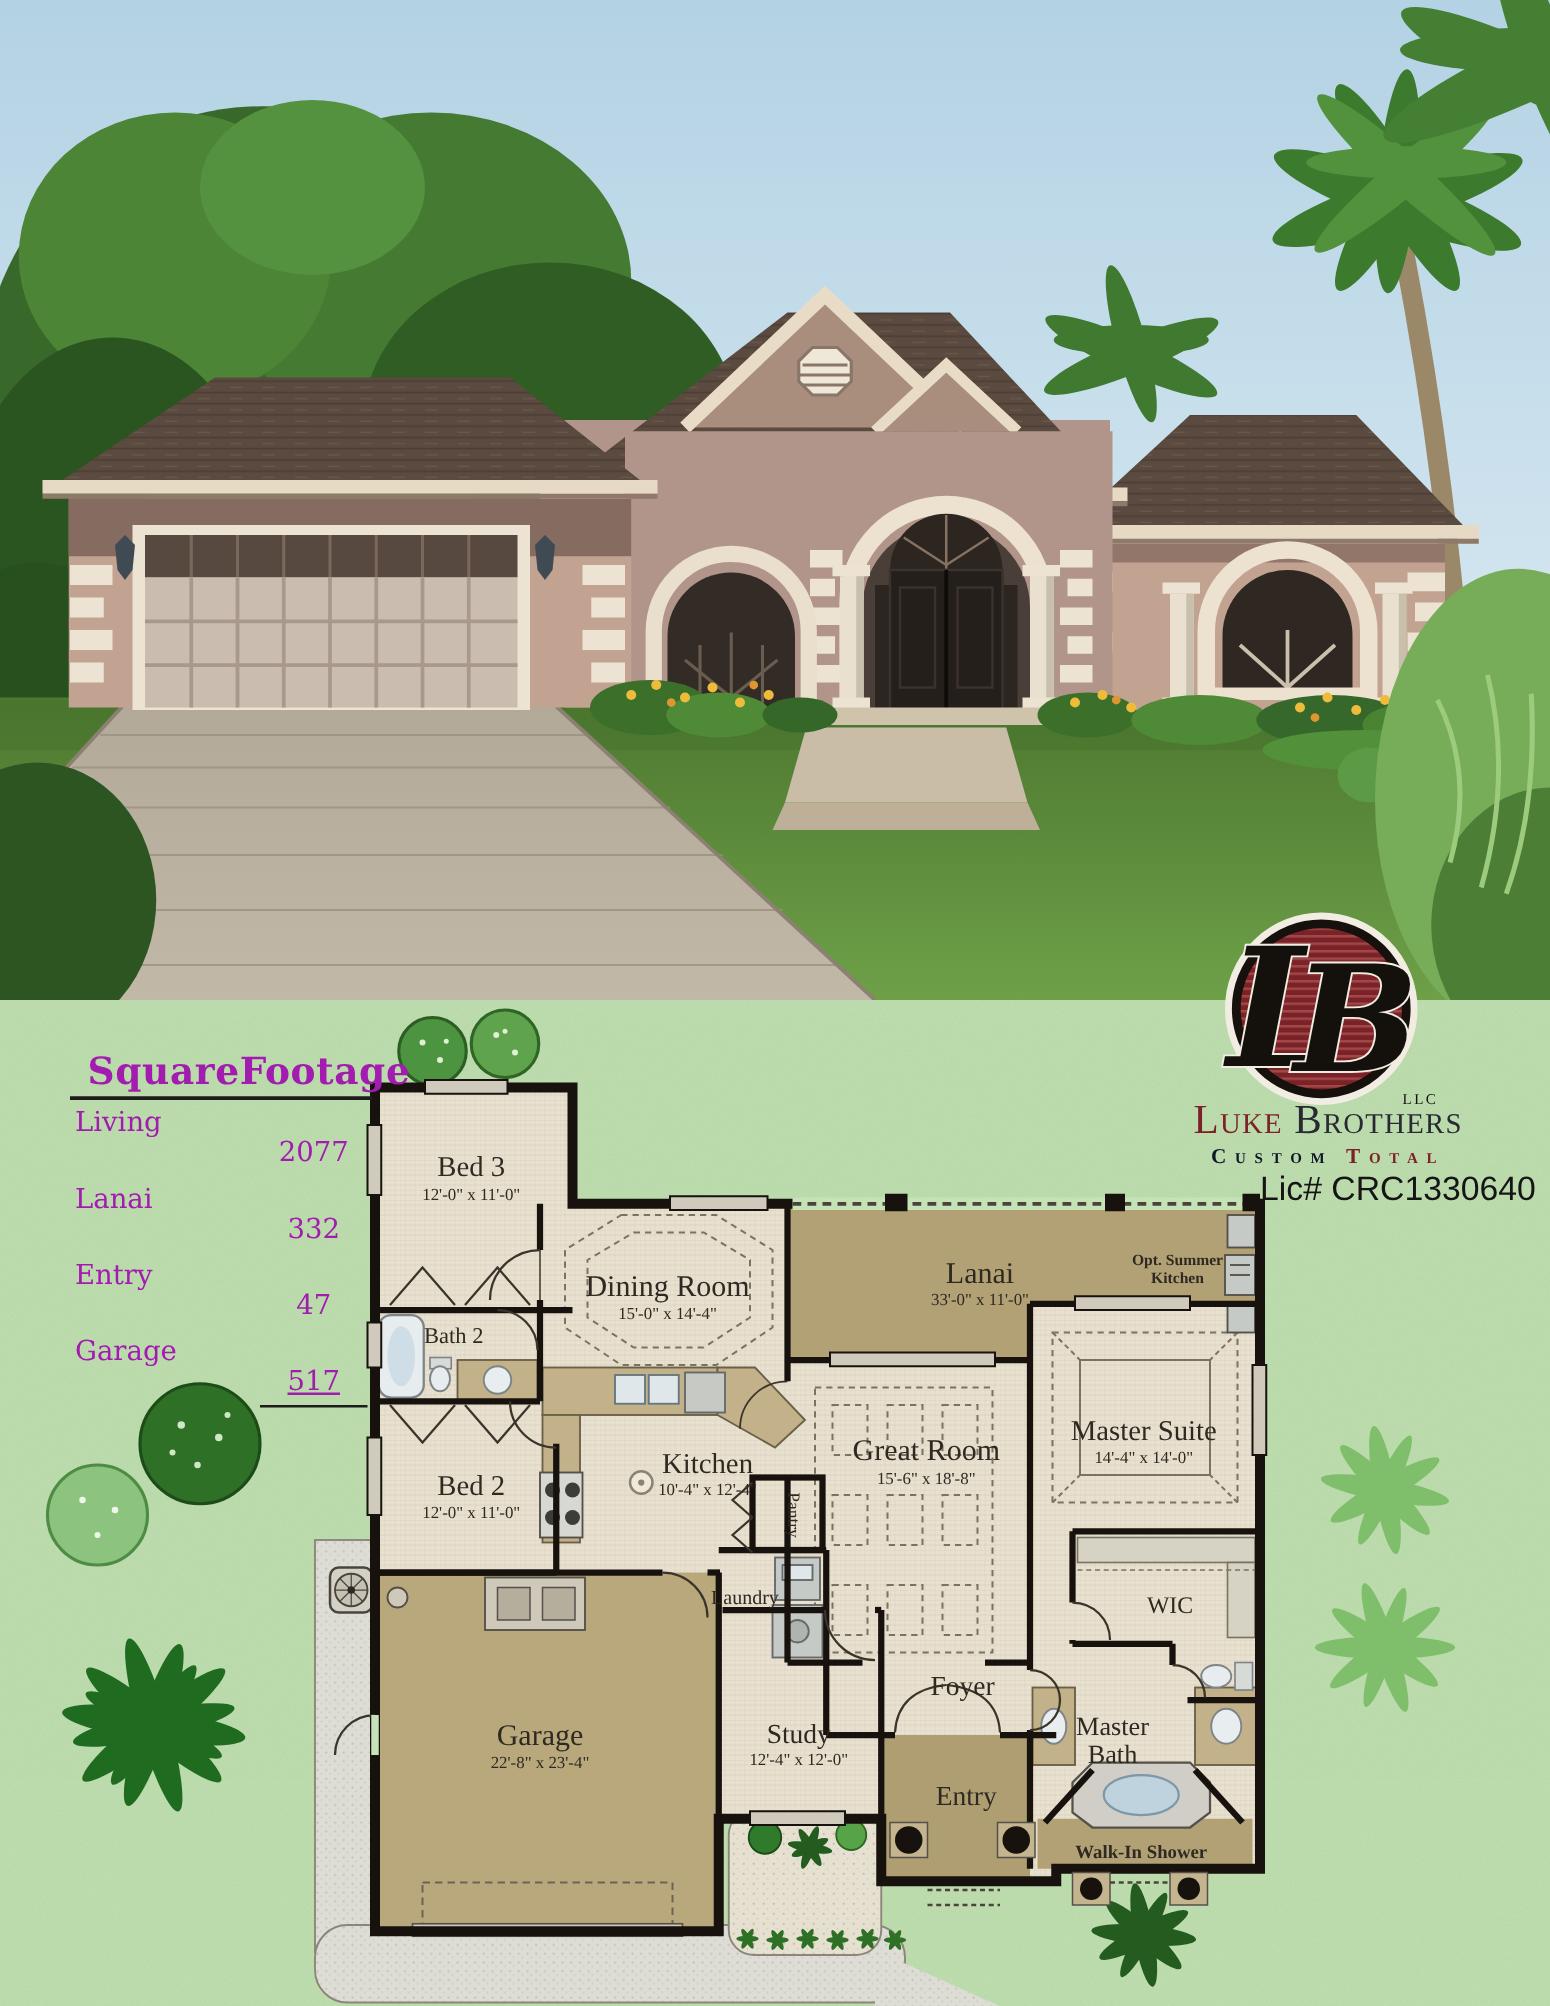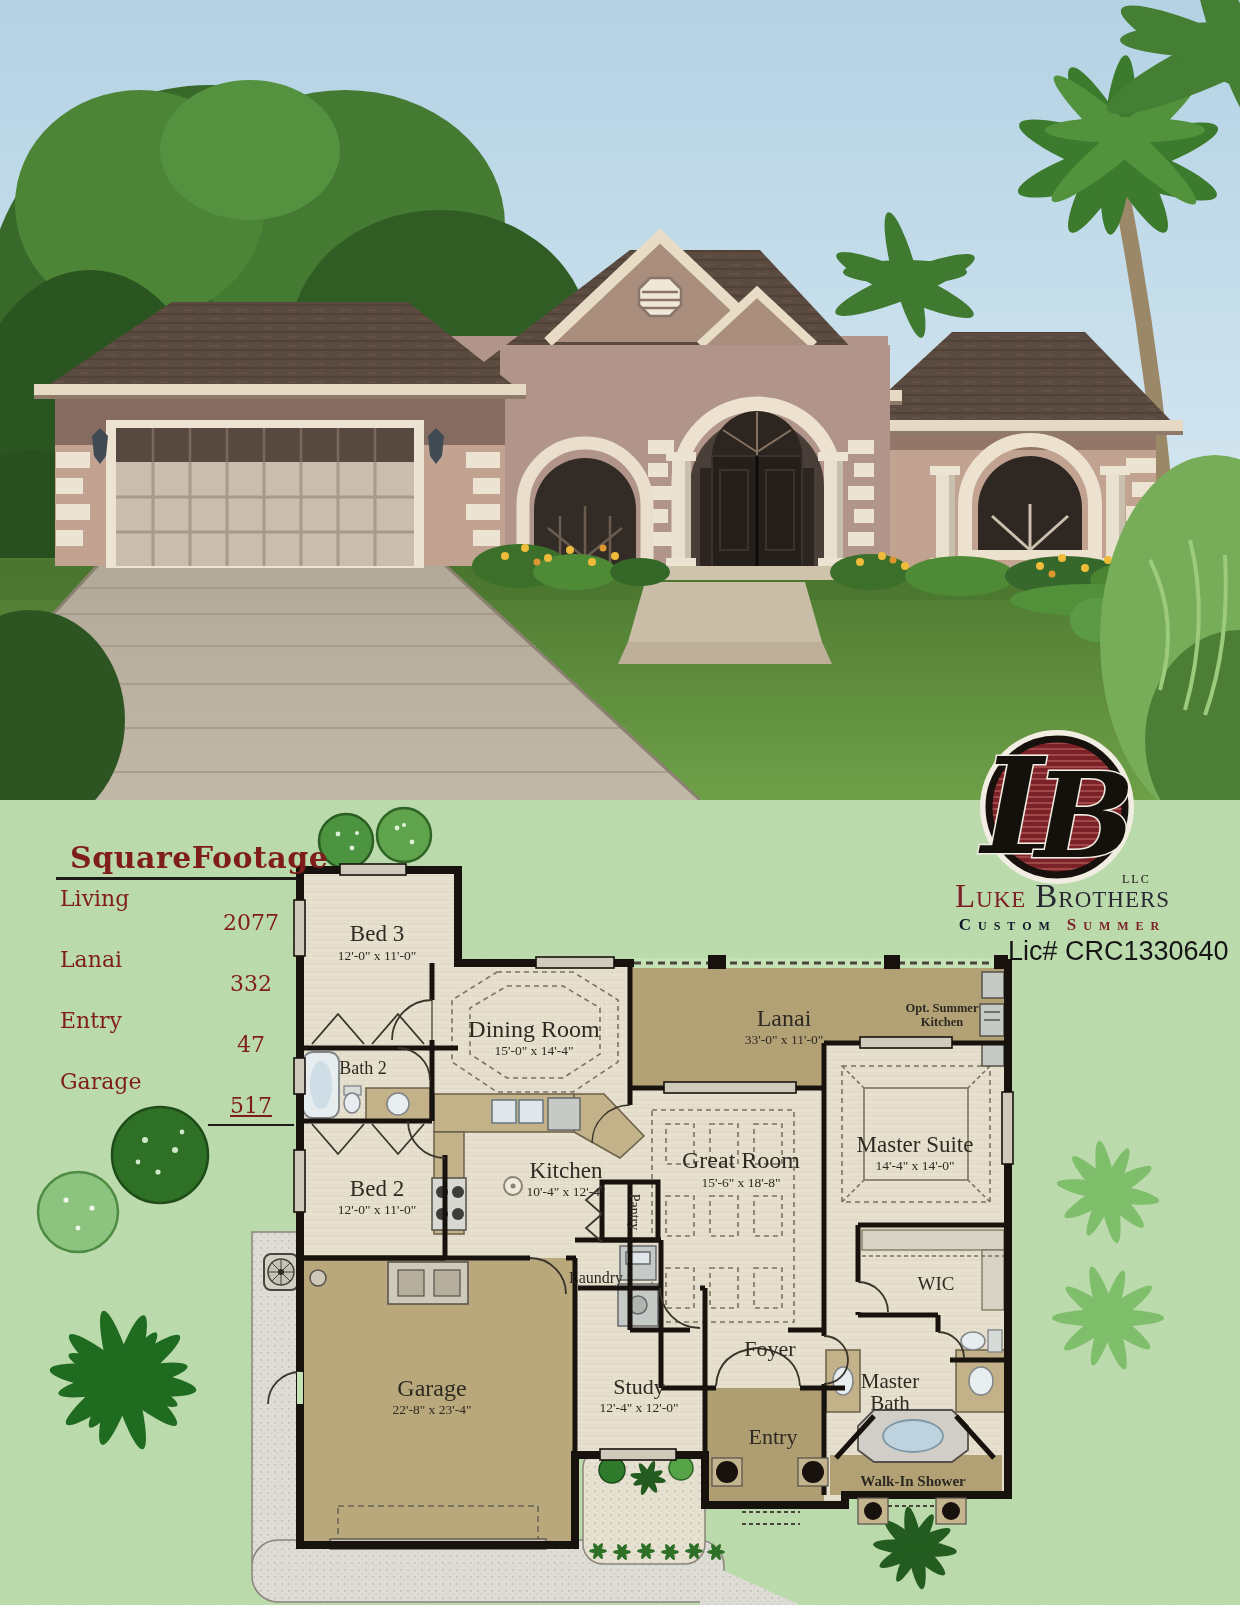--- a/index.html
+++ b/index.html
@@ -1,21 +1,21 @@
 <!DOCTYPE html>
 <html><head>
 <meta charset="utf-8">
 <style>
   html,body{margin:0;padding:0;background:#666;}
   .page{position:relative;width:1240px;height:1605px;margin:0 auto;overflow:hidden;
         font-family:"Liberation Serif",serif;background:#c5e3b6;}
   .abs{position:absolute;}
   svg text{user-select:none;}
   
-  .sqft{position:absolute;left:56px;top:840px;width:242px;color:#7f1d1d;z-index:5;}
+  .sqft{position:absolute;left:56px;top:840px;width:242px;color:#a21caf;z-index:5;}
   .sqft .title{font-family:"DejaVu Serif",serif;font-weight:bold;font-size:30px;
                letter-spacing:.5px;text-align:center;border-bottom:3px solid #1d1c1a;
                padding:0 2px 2px 14px;}
   .sqft .row{display:flex;justify-content:space-between;font-family:"DejaVu Serif",serif;
              font-size:22px;line-height:37px;padding:0 4px;}
   .sqft .row .val{min-width:86px;text-align:center;margin-top:24px;}
   .sqft .row.underl .val{border-bottom:2px solid #1d1c1a;text-decoration:underline;}
   
   .brandname{position:absolute;left:925px;top:880px;width:275px;text-align:center;z-index:6;
              font-family:"Liberation Serif",serif;font-variant:small-caps;font-size:33px;
@@ -726,21 +726,21 @@
   <circle cx="107" cy="92" r="68" fill="url(#redstripes)" stroke="#17110d" stroke-width="7"></circle>
   <text x="78" y="138" font-family="DejaVu Serif, serif" font-style="italic" font-weight="bold" font-size="132" fill="#14100c" stroke="#f2ede2" stroke-width="3" paint-order="stroke" text-anchor="middle">L</text>
   <text x="135" y="142" font-family="DejaVu Serif, serif" font-style="italic" font-weight="bold" font-size="118" fill="#14100c" stroke="#f2ede2" stroke-width="3" paint-order="stroke" text-anchor="middle">B</text>
   <text x="172" y="168" font-family="Liberation Serif, serif" font-size="12" letter-spacing="2" fill="#14100c">LLC</text>
 </svg>
 
 <div class="brandname">
   <span class="w1">Luke</span><span class="w2">Brothers</span>
 </div>
 <div class="tagline">
-  <span class="w1">Custom</span><span class="w2">Summer</span>
+  <span class="w1">Custom</span><span class="w2">Total</span>
 </div>
 <div class="license">Lic# CRC1330640</div>
 
 <div class="sqft">
   <div class="title">SquareFootage</div>
   <div class="row">
     <span>Living</span>
     <span class="val">2077</span>
   </div>
   <div class="row">

